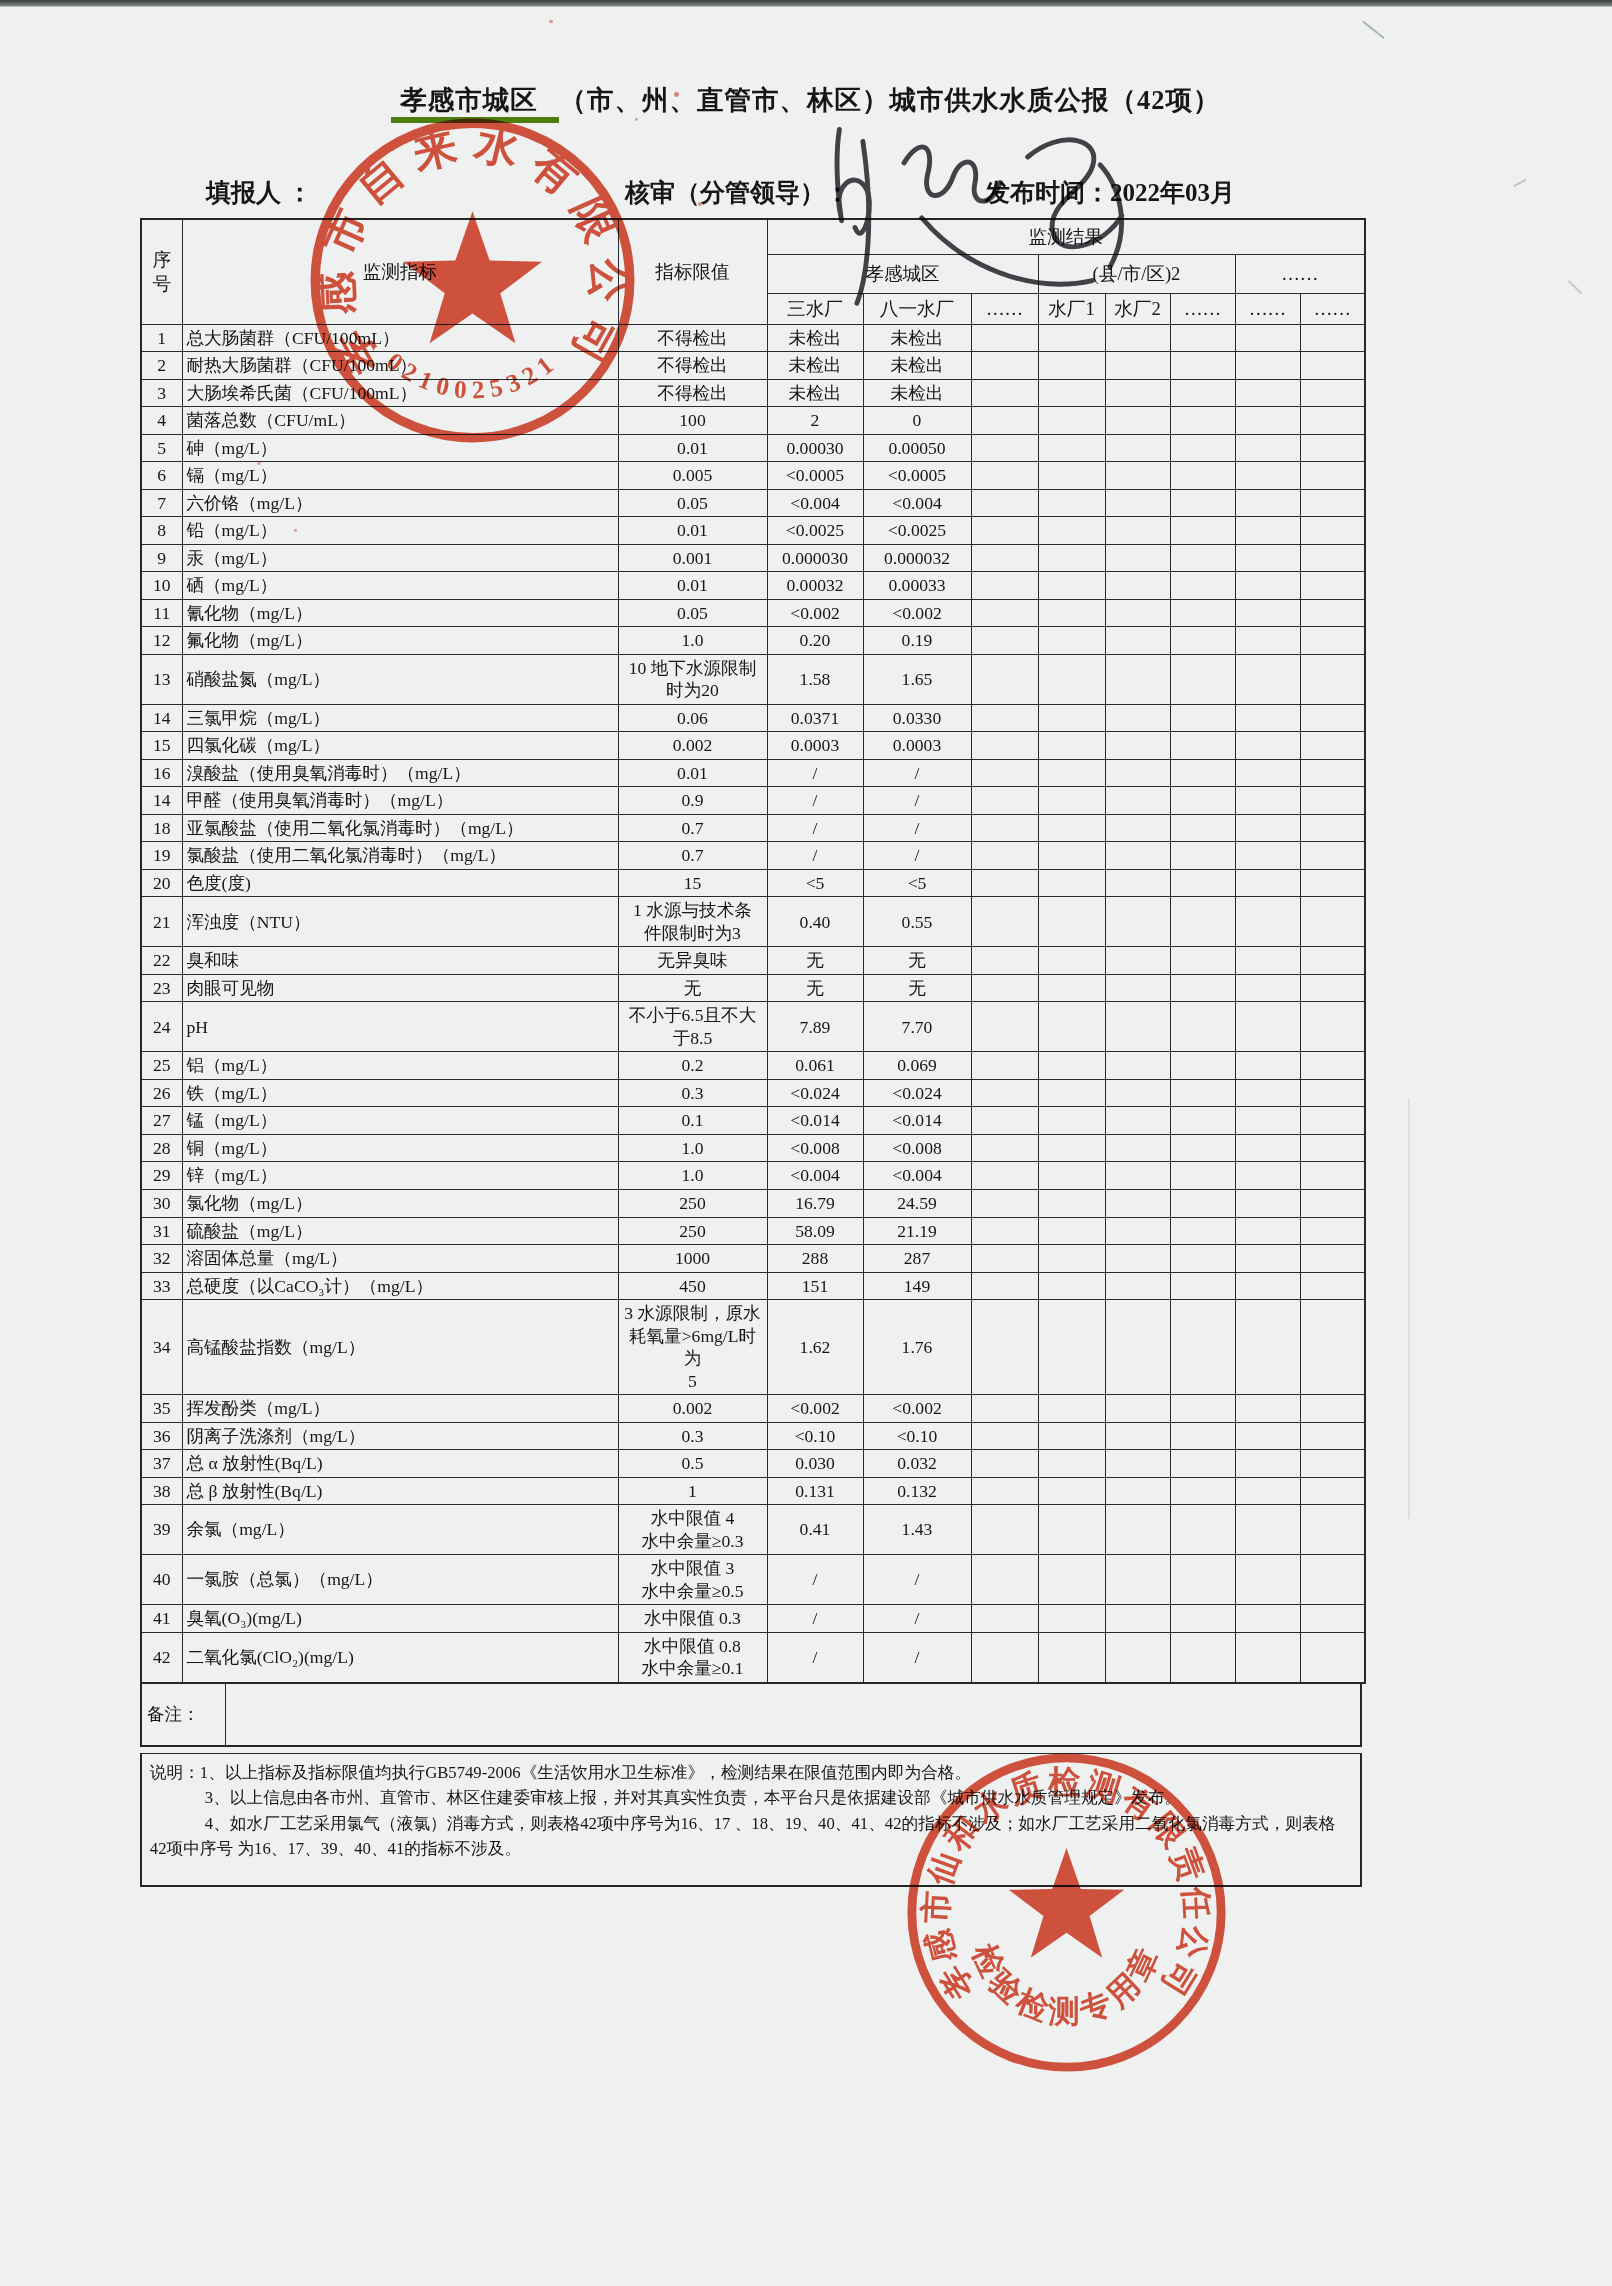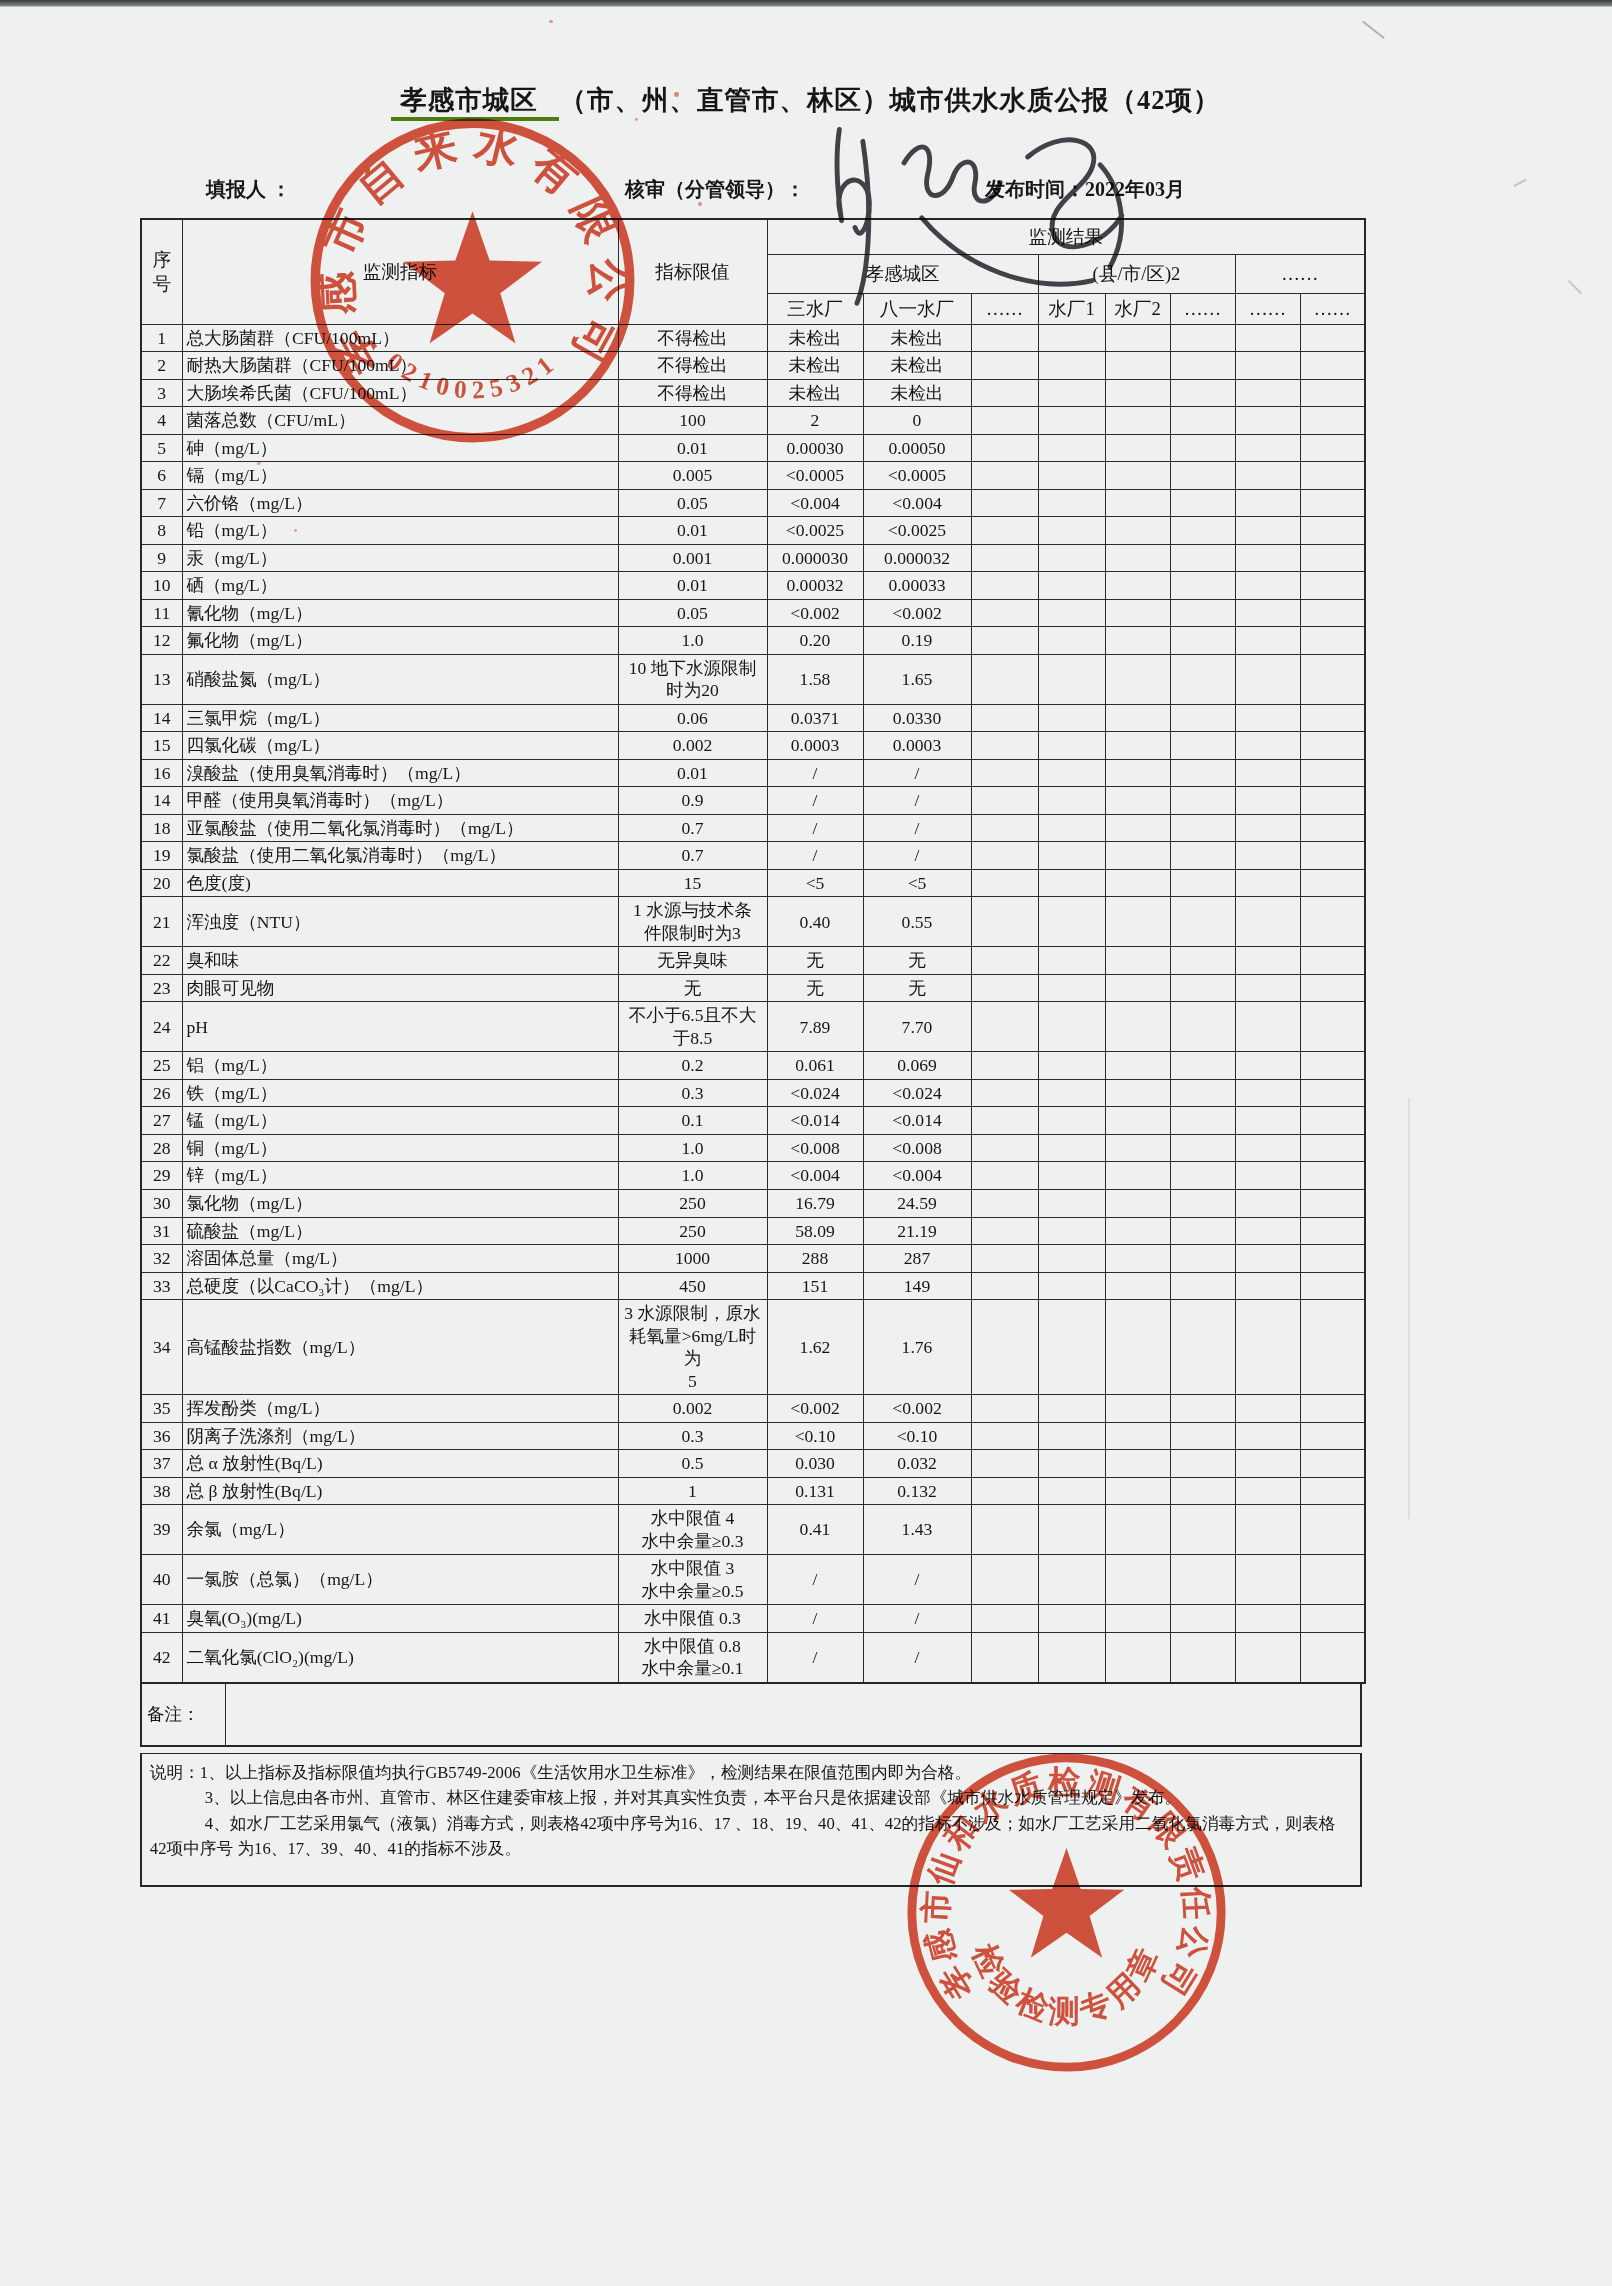--- a/index.html
+++ b/index.html
@@ -8,22 +8,22 @@
     background:#eef1f0;
     font-family:"Liberation Serif","DejaVu Serif",serif;
     color:#161616;overflow:hidden;
   }
   .scan-top-strip{position:absolute;left:0;top:0;width:100%;height:6.9px;
     background:linear-gradient(to bottom,#232725,#767c7a 85%,rgba(120,126,124,0));
     opacity:.9;}
   
   .doc-title{position:absolute;top:82px;left:51px;width:1509px;text-align:center;
     font-size:26.5px;font-weight:bold;letter-spacing:1px;white-space:nowrap;}
-  .doc-title .u{border-bottom:4px solid #4d7c0f;padding:0 21.6px 2px 9.8px;}
-  .meta-label{position:absolute;top:176px;font-size:20px;font-weight:bold;white-space:nowrap;}
+  .doc-title .u{border-bottom:6px solid #4d7c0f;padding:0 21.6px 2px 9.8px;}
+  .meta-label{position:absolute;top:176px;font-size:25px;font-weight:bold;white-space:nowrap;}
   .m-filler{left:206px;}
   .m-reviewer{left:625px;}
   .m-publish{left:985px;}
   
   .sheet{position:absolute;left:140px;top:218px;width:1222px;}
   table.qtable{border-collapse:collapse;table-layout:fixed;width:1222px;
     border:2.5px solid #262626;}
   .qtable th,.qtable td{border:1.5px solid #2b2b2b;padding:2px 3.9px;
     font-weight:normal;font-size:17.6px;line-height:1.28;overflow:hidden;}
   .qtable th{font-size:18.6px;}

